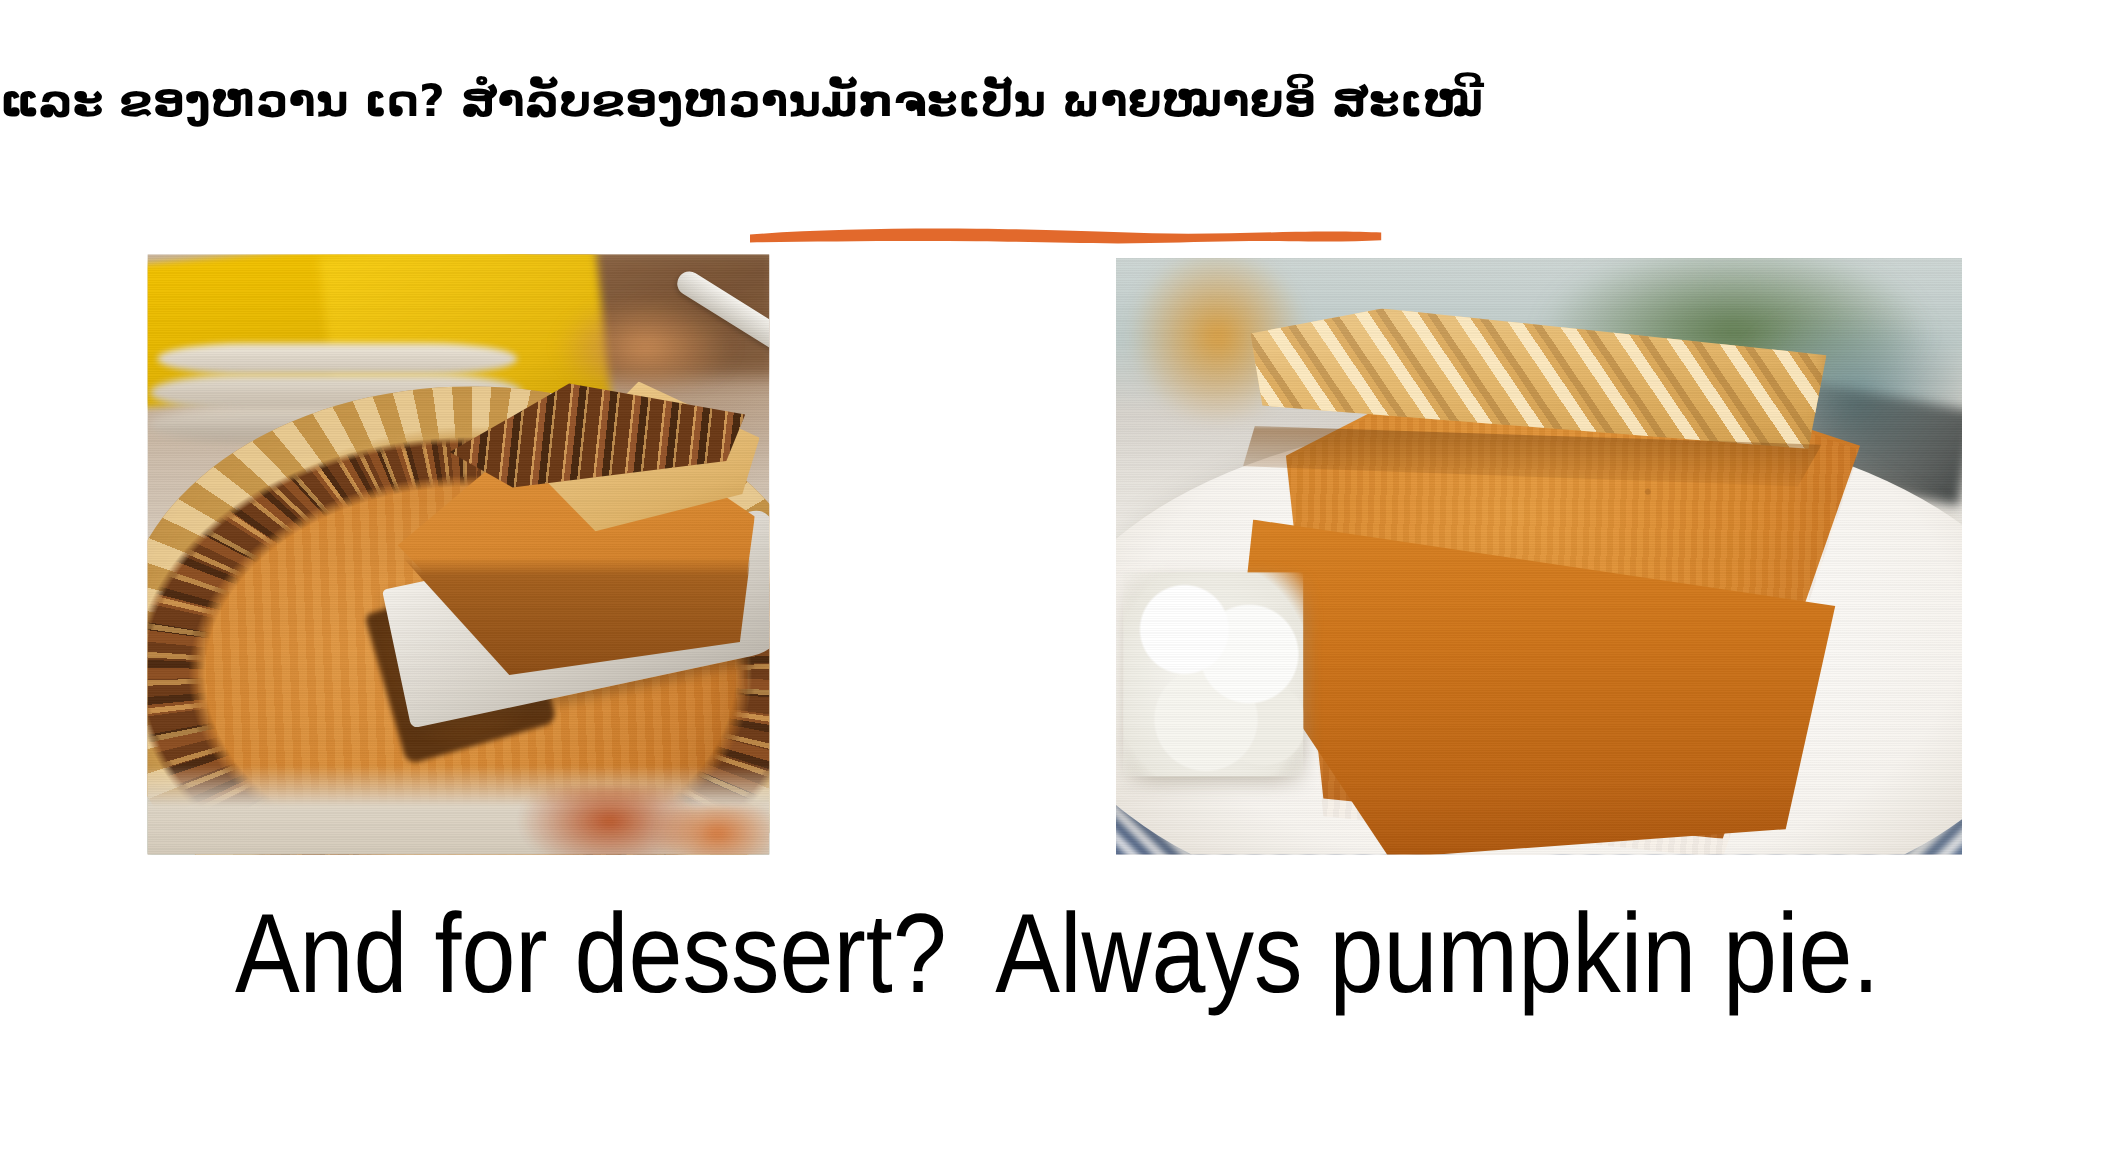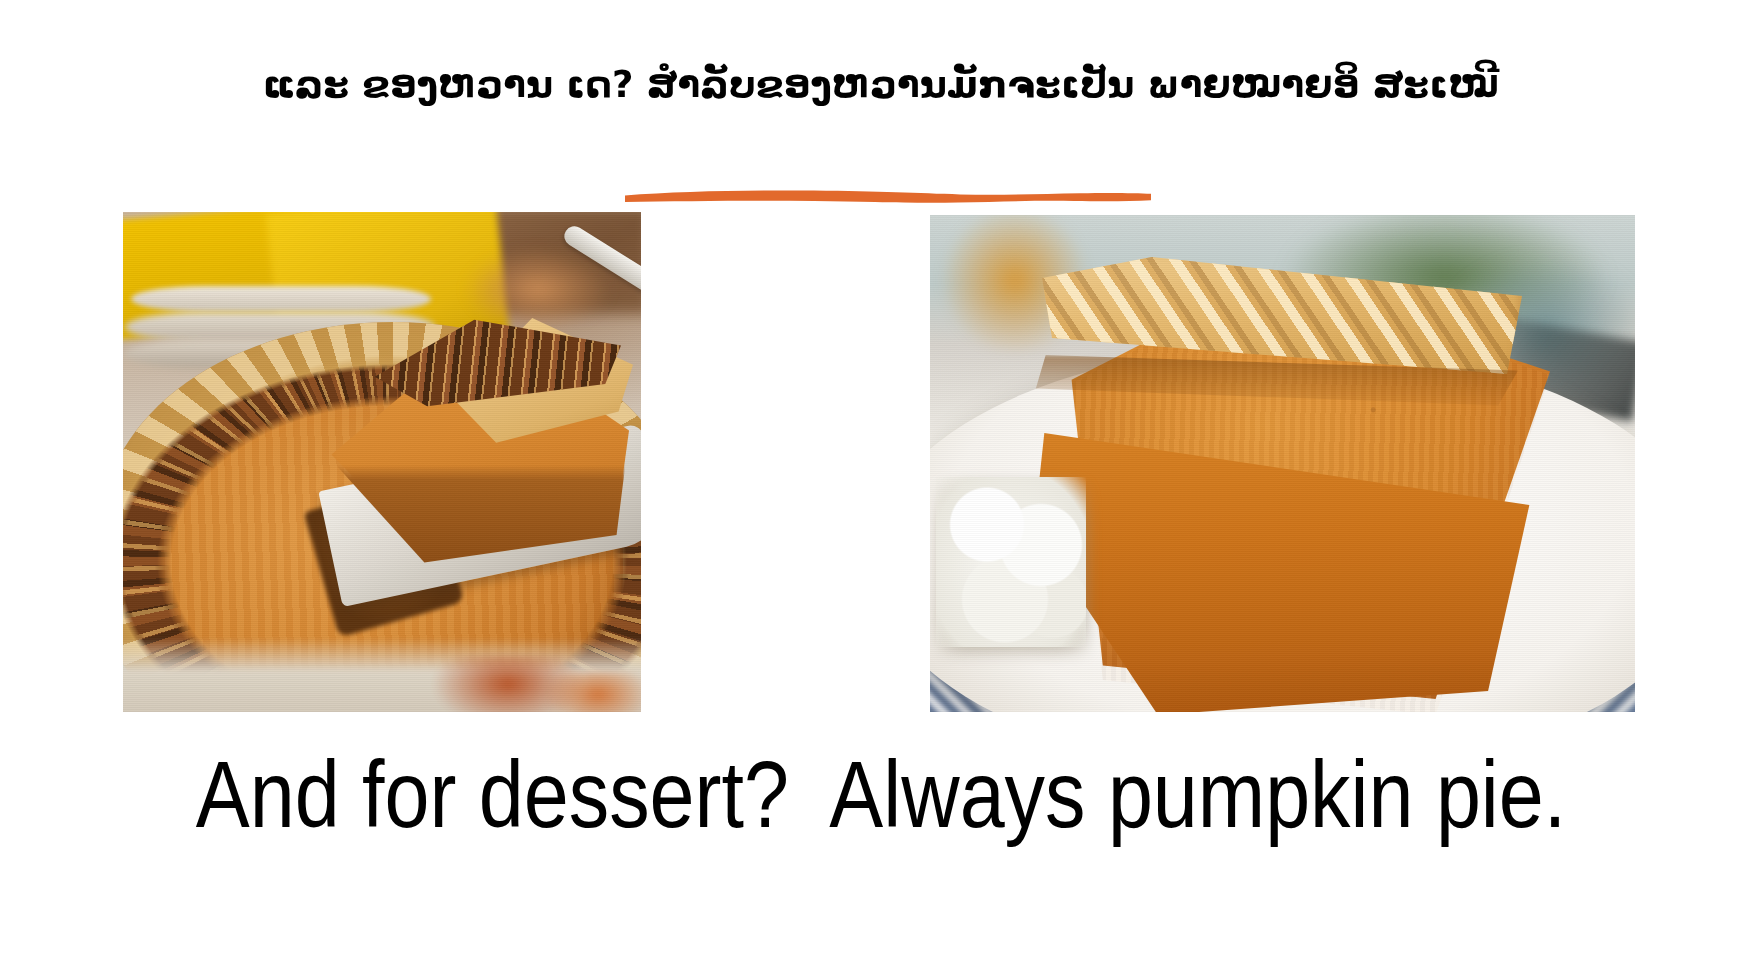--- a/index.html
+++ b/index.html
@@ -14,21 +14,20 @@
     overflow: hidden;
     font-family: "DejaVu Sans", "Liberation Sans", sans-serif;
   }
 
   
   .lao-heading {
     position: absolute;
     top: 62px;
     left: 0;
     width: 1762px;
-    text-align: center;
     font-family: "DejaVu Sans", "Liberation Sans", sans-serif;
     font-weight: 700;
     font-size: 37px;
     line-height: 1.25;
     color: #000000;
     letter-spacing: 0.2px;
     white-space: nowrap;
   }
 
   

